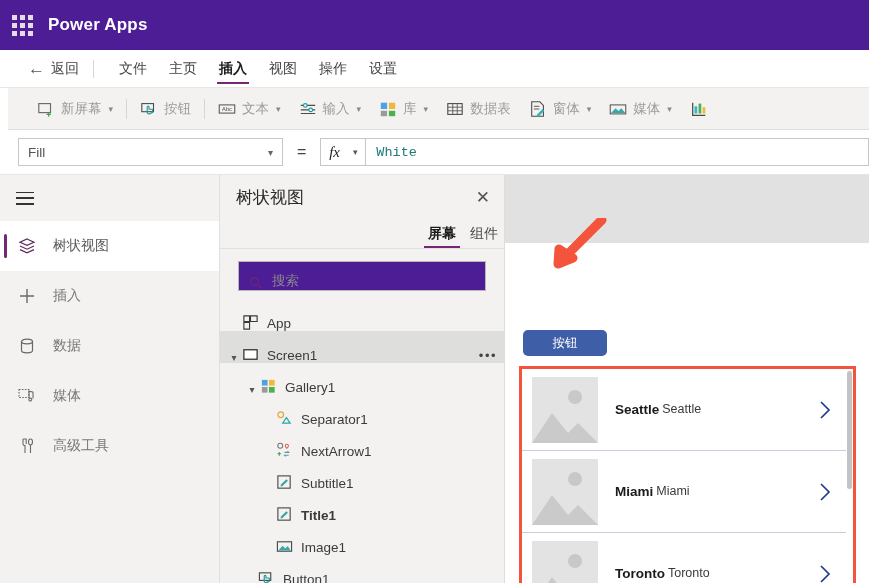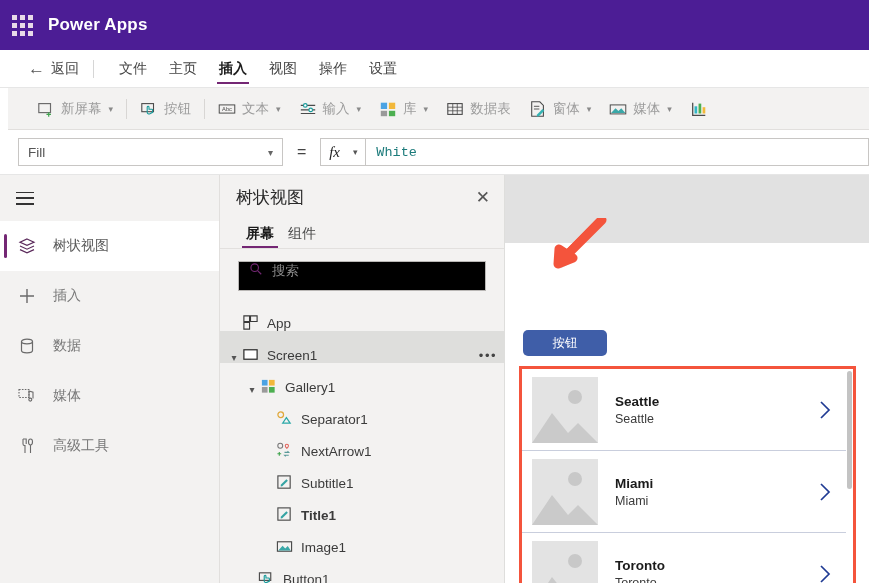--- a/index.html
+++ b/index.html
@@ -131,34 +131,35 @@
   }
   .tree-head {
     height: 44px; display: flex; align-items: center;
     justify-content: space-between; padding: 0 14px 0 16px;
   }
   .tree-title { font-size: 17px; color: #2b2b2b; }
   .tree-close { font-size: 17px; color: #555; cursor: pointer; line-height: 1; }
   .tree-tabs {
     display: flex; gap: 2px; padding-left: 20px; height: 30px;
     border-bottom: 1px solid #e2e0de;
+    justify-content: flex-end;
   }
   .tree-tab {
     position: relative; font-size: 14px; color: #4a4a4a; padding: 0 6px;
     cursor: pointer; line-height: 28px;
   }
   .tree-tab.active { font-weight: bold; color: #1b1b1b; }
   .tree-tab.active::after {
     content: ""; position: absolute; left: 2px; right: 2px; bottom: 0;
     height: 2px; background: #742774;
   }
   .search-wrap { padding: 12px 18px 8px 18px; }
   .search-box {
-    height: 30px; border: 1px solid #b9b7b5; background: #000000;
-    display: flex; align-items: flex-start; gap: 9px; padding: 0 10px;
+    height: 30px; border: 1px solid #b9b7b5; background: #4c1d95;
+    display: flex; align-items: flex-end; gap: 9px; padding: 0 10px;
     cursor: text;
   }
   .search-box .ph { font-size: 13.5px; color: #8a8a8a; }
   .tree-row {
     display: flex; align-items: flex-end; height: 32px;
     font-size: 13.5px; color: #3b3b3b; cursor: pointer;
     padding-right: 7px;
   }
   .tree-row.selected { background: #dededc; }
   .tw-chev {
@@ -197,21 +198,21 @@
     width: 66px; height: 66px; flex: 0 0 66px; background: #e3e3e3;
     position: relative; overflow: hidden;
   }
   .g-thumb .sun {
     position: absolute; top: 13px; right: 16px; width: 14px; height: 14px;
     border-radius: 50%; background: #c8c8c8;
   }
   .g-thumb .mtn {
     position: absolute; bottom: 0; left: 0; width: 100%; height: 38px;
   }
-  .g-text { margin-left: 17px; display: flex; flex-direction: column; gap: 3px; }
+  .g-text { margin-left: 17px; display: flex; flex-direction: row; gap: 3px; }
   .g-title { font-size: 13.5px; font-weight: bold; color: #1b1b1b; }
   .g-sub { font-size: 12.5px; color: #3a3a3a; }
   .g-arrow {
     margin-left: auto; margin-right: 10px;
     width: 12px; height: 20px;
   }
   .g-scrollbar {
     position: absolute; top: 0; right: 0; width: 7px; height: 100%;
     background: #ffffff;
   }

